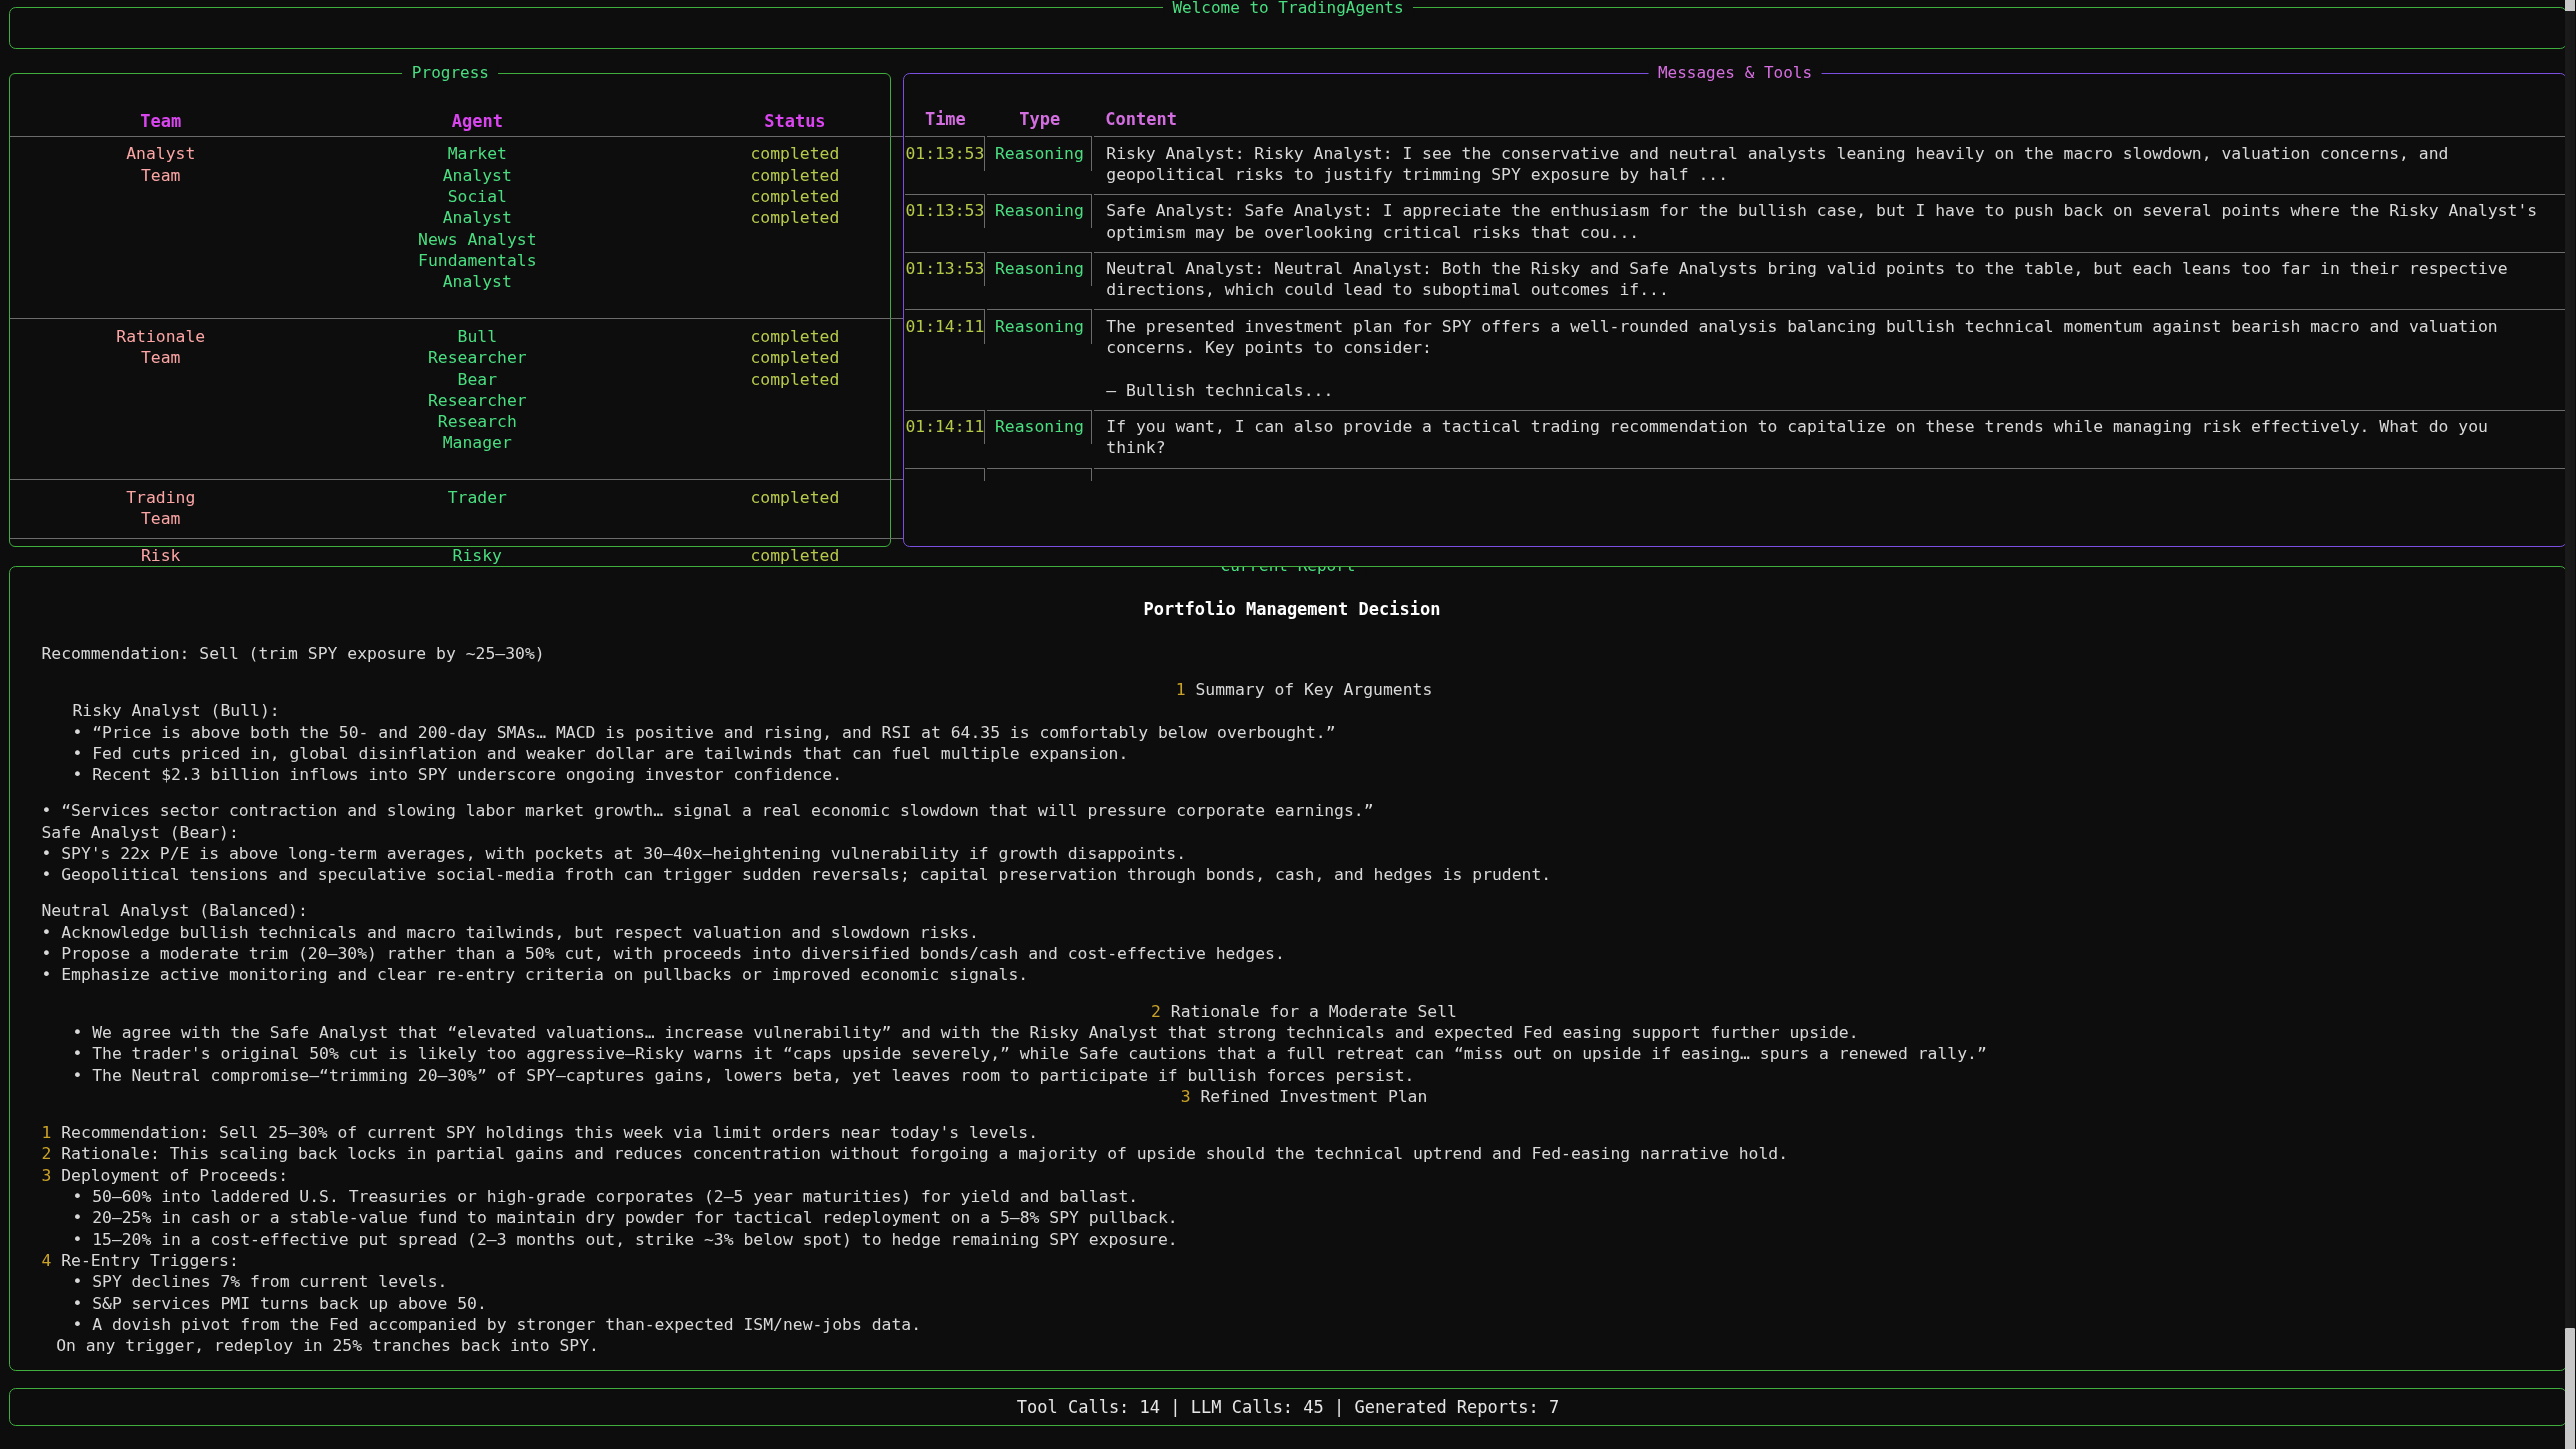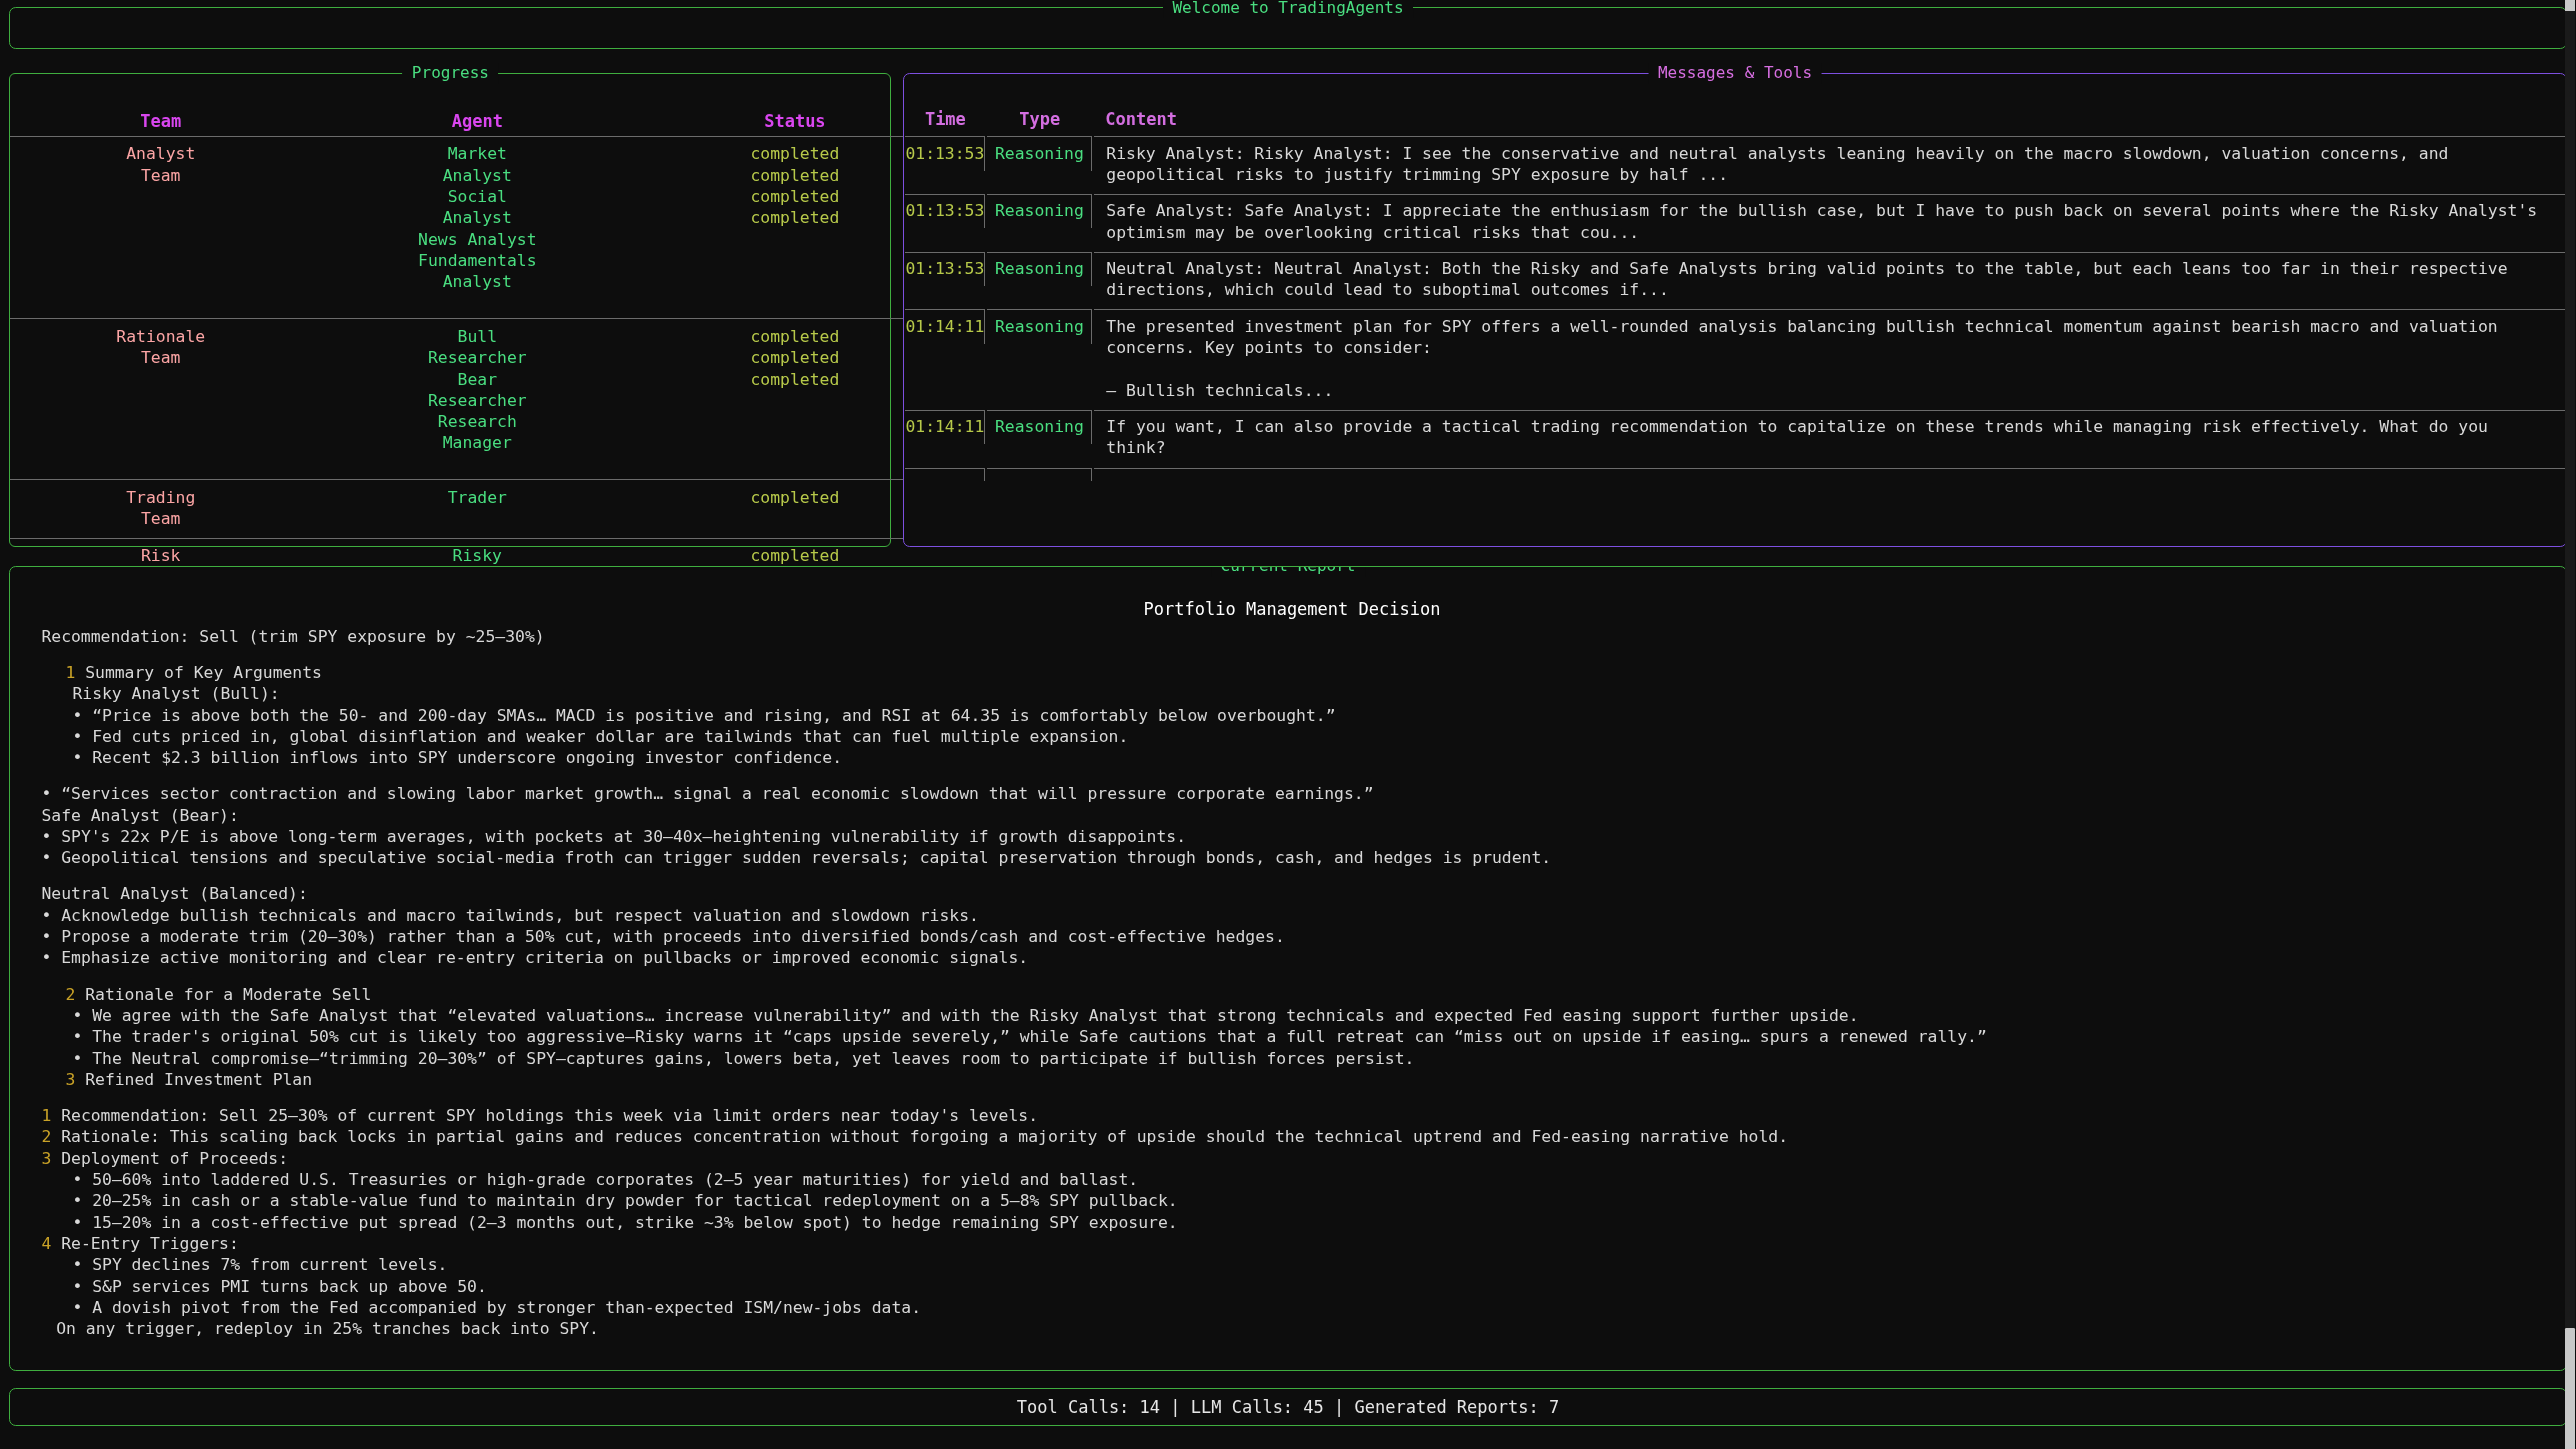--- a/index.html
+++ b/index.html
@@ -112,32 +112,32 @@
     overflow: hidden;
   }
   #report-panel .caption { color: #4ade80; }
   #report-body {
     margin-top: 31px;
     padding: 0 23px 0 31px;
     color: #d8d8d8;
   }
   #report-title {
     text-align: center;
-    font-weight: normal;
+    font-weight: bold;
     font-size: 17px;
     color: #ffffff;
-    margin-bottom: 6px;
+    margin-bottom: 23px;
   }
   .r-line { white-space: pre-wrap; }
   .r-gap { height: 14.8px; }
   .r-num { color: #c9a227; }
   .r-bullet-ind { padding-left: 31px; }
   .r-ind1 { padding-left: 31px; }
   .r-ind2 { padding-left: 14.8px; }
-  .r-numline { padding-left: 24px; }
+  .r-numline { padding-left: 24px; text-align: center; }
 
   
   #footer {
     margin: 17.4px 9.4px 0 9.4px;
     height: 38px;
     border-color: #3fae3f;
     display: flex;
     align-items: center;
     justify-content: center;
     color: #e6e6e6;

